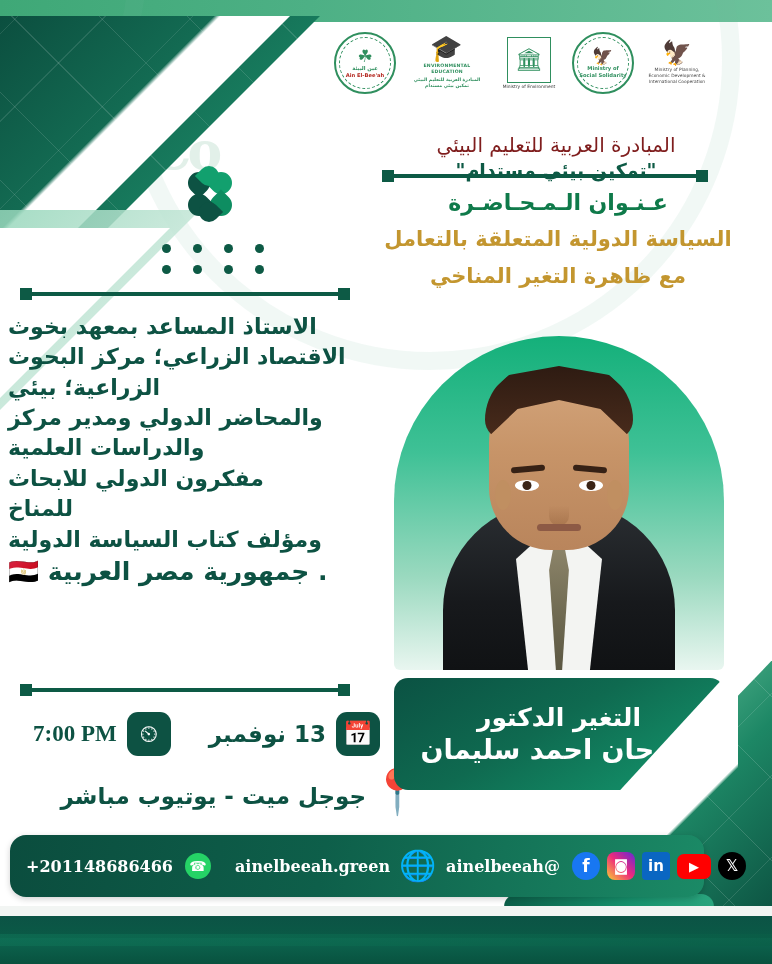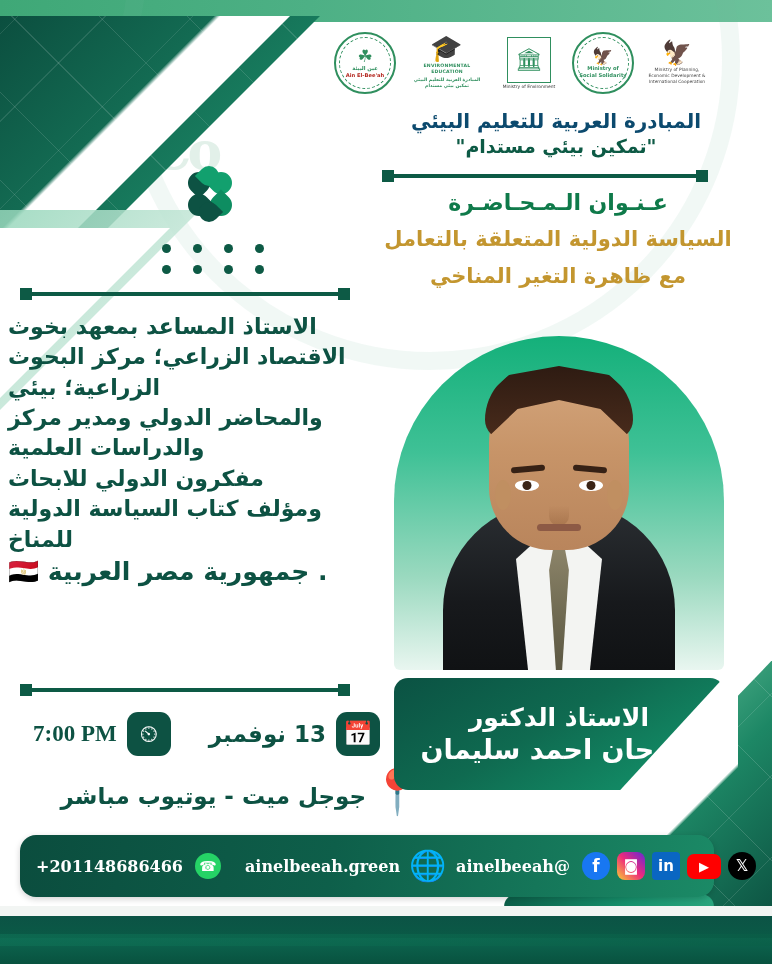--- a/index.html
+++ b/index.html
@@ -137,21 +137,21 @@
   .logo-env .sub{ font-size:4.4px;color:#333;text-align:center;line-height:1.25;margin-top:1px; }
   .logo-min{ width:62px; display:flex;flex-direction:column;align-items:center; }
   .logo-min .eagle{ font-size:24px; color:#3a3a3a; line-height:1; }
   .logo-min .sub{ font-size:4.4px;color:#444;text-align:center;line-height:1.3;margin-top:2px; }
 
   
   .hdr{
     position:absolute; left:380px; top:108px; width:352px; text-align:center;
     direction:rtl;
   }
-  .hdr .l1{ font-size:20px; font-weight:700; color:#0c4a6e; line-height:1.3; }
+  .hdr .l1{ font-size:20px; font-weight:400; color:#7f1d1d; line-height:1.3;margin-top:24px; }
   .hdr .l2{ font-size:19px; font-weight:700; color:#0d5a45; line-height:1.35; }
 
   
   .divider{ position:absolute; height:12px; display:flex; align-items:center; }
   .divider .bar{ flex:1; height:4px; background:#0d5a45; }
   .divider .cap{ width:12px; height:12px; background:#0d5a45; }
   .divider-top{ left:382px; top:170px; width:326px; }
   .divider-left-1{ left:20px; top:288px; width:330px; }
   .divider-left-2{ left:20px; top:684px; width:330px; }
 
@@ -256,21 +256,21 @@
     border-radius:14px; direction:rtl;
     background:linear-gradient(150deg,#0b5243 0%,#0f6a50 45%,#149a6f 100%);
     display:flex; flex-direction:column; align-items:center; justify-content:center;
     color:#ffffff; text-align:center;
   }
   .name-card .t{ font-size:25px; font-weight:700; line-height:1.25; }
   .name-card .n{ font-size:27px; font-weight:700; line-height:1.25; }
 
   
   .footer{
-    position:absolute; left:20px; top:835px; width:694px; height:62px;
+    position:absolute; left:10px; top:835px; width:694px; height:62px;
     border-radius:16px; direction:ltr;
     background:linear-gradient(100deg,#0b4d3e 0%,#0e5f4a 45%,#1b8a66 100%);
     display:flex; align-items:center; padding:0 16px; gap:12px;
     box-shadow:0 2px 6px rgba(0,0,0,.18);
   }
   .f-text{ color:#fff; font-size:16px; font-weight:700; white-space:nowrap;
     font-family:"DejaVu Serif","Liberation Serif",serif; }
   .f-gap{ width:14px; }
   .ic{ width:26px;height:26px;border-radius:6px;display:flex;align-items:center;
     justify-content:center;font-size:15px;font-weight:700;flex:0 0 auto; }
@@ -380,22 +380,22 @@
     <span class="cap"></span>
   </div>
 
   <div class="bio">
     <span class="ln">الاستاذ المساعد بمعهد بخوث</span>
     <span class="ln">الاقتصاد الزراعي؛ مركز البحوث</span>
     <span class="ln">الزراعية؛ بيئي</span>
     <span class="ln">والمحاضر الدولي ومدير مركز</span>
     <span class="ln">والدراسات العلمية</span>
     <span class="ln">مفكرون الدولي للابحاث</span>
+    <span class="ln">للمناخ</span>
     <span class="ln">ومؤلف كتاب السياسة الدولية</span>
-    <span class="ln">للمناخ</span>
     <span class="ln country">. جمهورية مصر العربية 🇪🇬</span>
   </div>
 
   <div class="divider divider-left-2">
     <span class="cap"></span>
     <span class="bar"></span>
     <span class="cap"></span>
   </div>
 
   <div class="meta-row meta-date">
@@ -427,21 +427,21 @@
       <span class="p-eye r">
           <i class="p-pupil"></i>
         </span>
       <span class="p-nose"></span>
       <span class="p-mouth"></span>
     </div>
     <div class="p-hair"></div>
   </div>
 
   <div class="name-card">
-    <div class="t">الاستاذ الدكتور</div>
+    <div class="t">التغير الدكتور</div>
     <div class="n">سرحان احمد سليمان</div>
   </div>
 
   <div class="corner-br"></div>
   <div class="corner-br-lines"></div>
   <div class="corner-br-white"></div>
   <div class="corner-br-pill"></div>
 
   <div class="footer">
     <span class="f-text">+201148686466</span>

